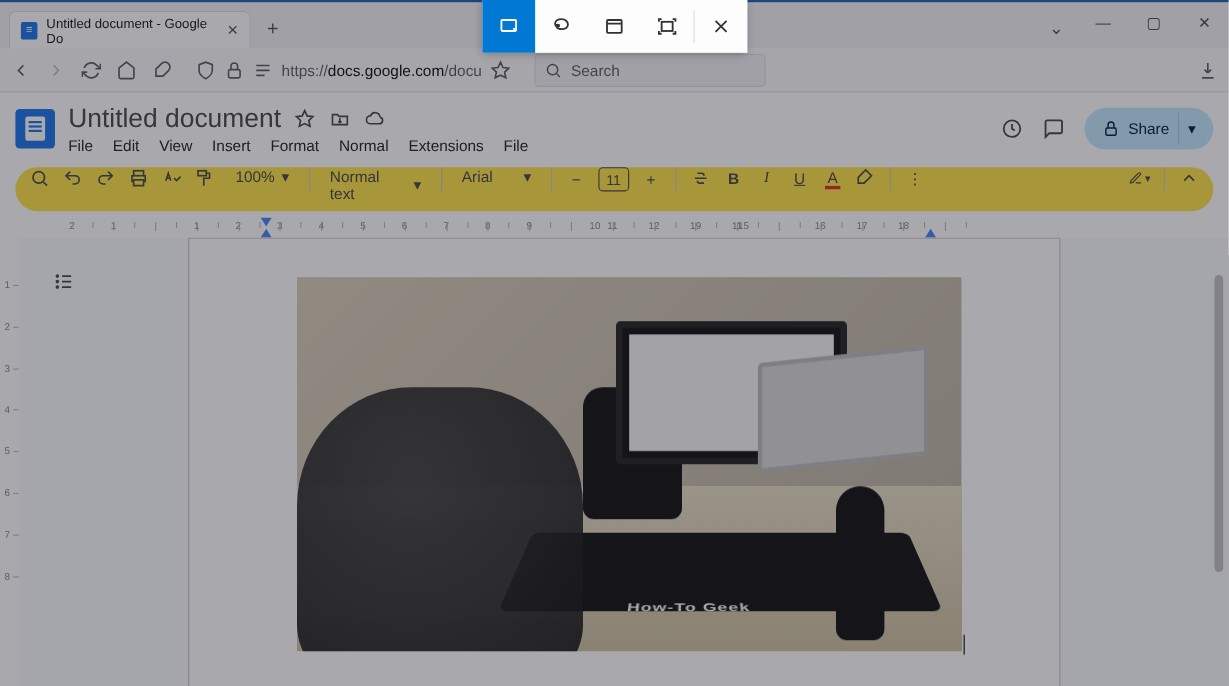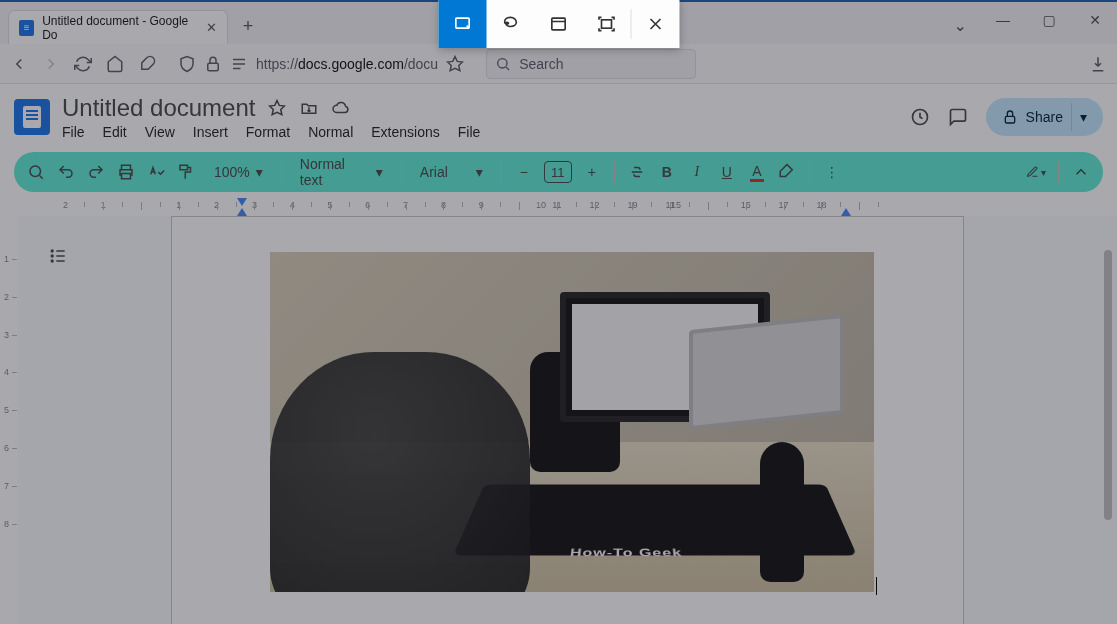--- a/index.html
+++ b/index.html
@@ -29,21 +29,21 @@
   .docs-title-col { display:flex; flex-direction:column; gap:2px; flex:1; }
   .docs-title-row { display:flex; align-items:center; gap:12px; }
   .docs-title { font-size:24px; color:#444746; }
   .doc-action { color:#444746; width:20px; height:20px; display:flex;align-items:center;justify-content:center; cursor:pointer; }
   .docs-menu-row { display:flex; gap:18px; font-size:14px; color:#202124; }
   .docs-menu-row span { cursor:pointer; }
   .docs-right-actions { display:flex; align-items:center; gap:18px; }
   .share-btn { background:#c2e7ff; border-radius:40px; height:38px; padding: 0 8px 0 16px; display:flex; align-items:center; gap:8px; font-size:14px; color:#001d35; border:none; cursor:pointer; }
   .share-caret { border-left:1px solid #a8c9e0; padding:6px 8px; }
 
-  .docs-toolbar { margin: 8px 14px 0 14px; height:40px; background:#5eead4; border-radius:24px; display:flex; align-items:center; padding:0 12px; gap:12px; font-size:14px; color:#444746; }
+  .docs-toolbar { margin: 8px 14px 0 14px; height:40px; background:#fde047; border-radius:24px; display:flex; align-items:flex-start; padding:0 12px; gap:12px; font-size:14px; color:#444746; }
   .tb-group { display:flex; align-items:center; gap:10px; }
   .tb-sep { width:1px; height:22px; background:#c7c7c7; }
   .tb-sel { display:flex; align-items:center; gap:6px; padding:0 6px; cursor:pointer; }
   .fontsize-box { border:1.5px solid #444746; border-radius:4px; width:28px; height:22px; display:flex;align-items:center;justify-content:center; font-size:13px; }
   .tb-icon { width:20px; height:20px; display:flex;align-items:center;justify-content:center; cursor:pointer; color:#444746; }
   .tb-icon svg { width:18px; height:18px; }
   .toolbar-spacer { flex:1; }
 
   
   .ruler-h { height:18px; margin:6px 0 0 0; position:relative; background:#fff; display:flex; }

